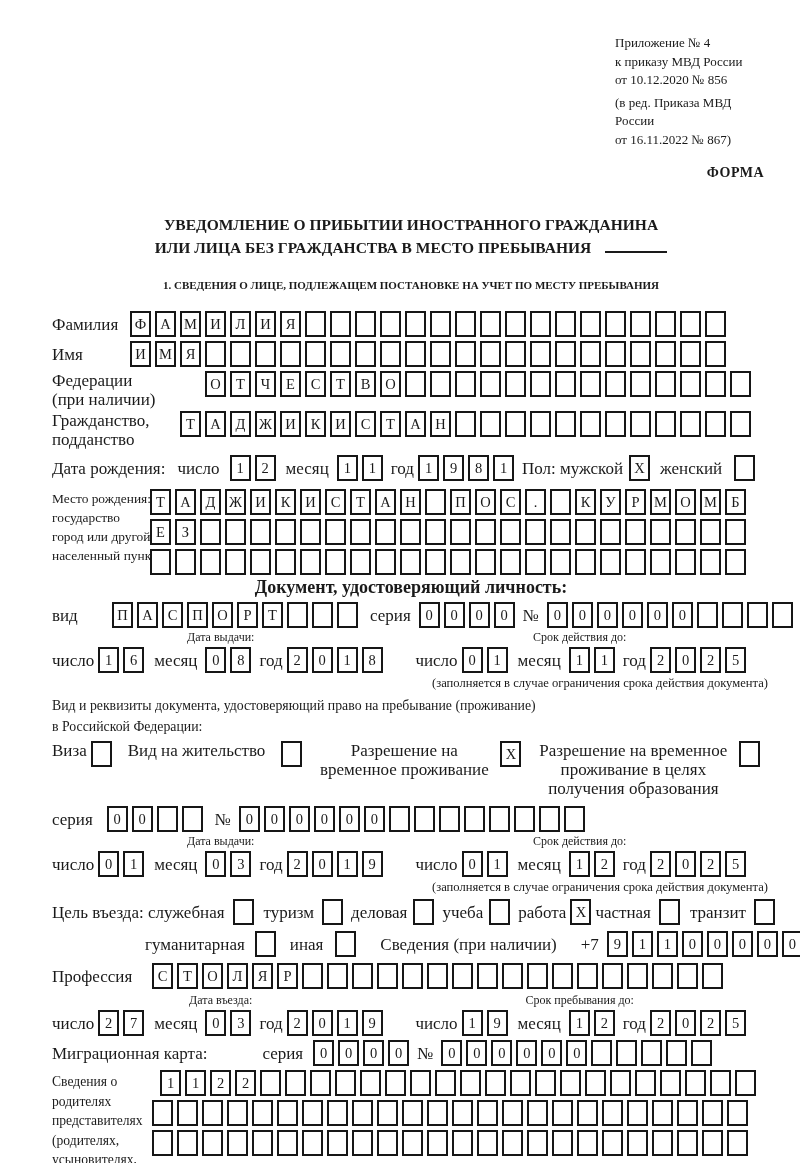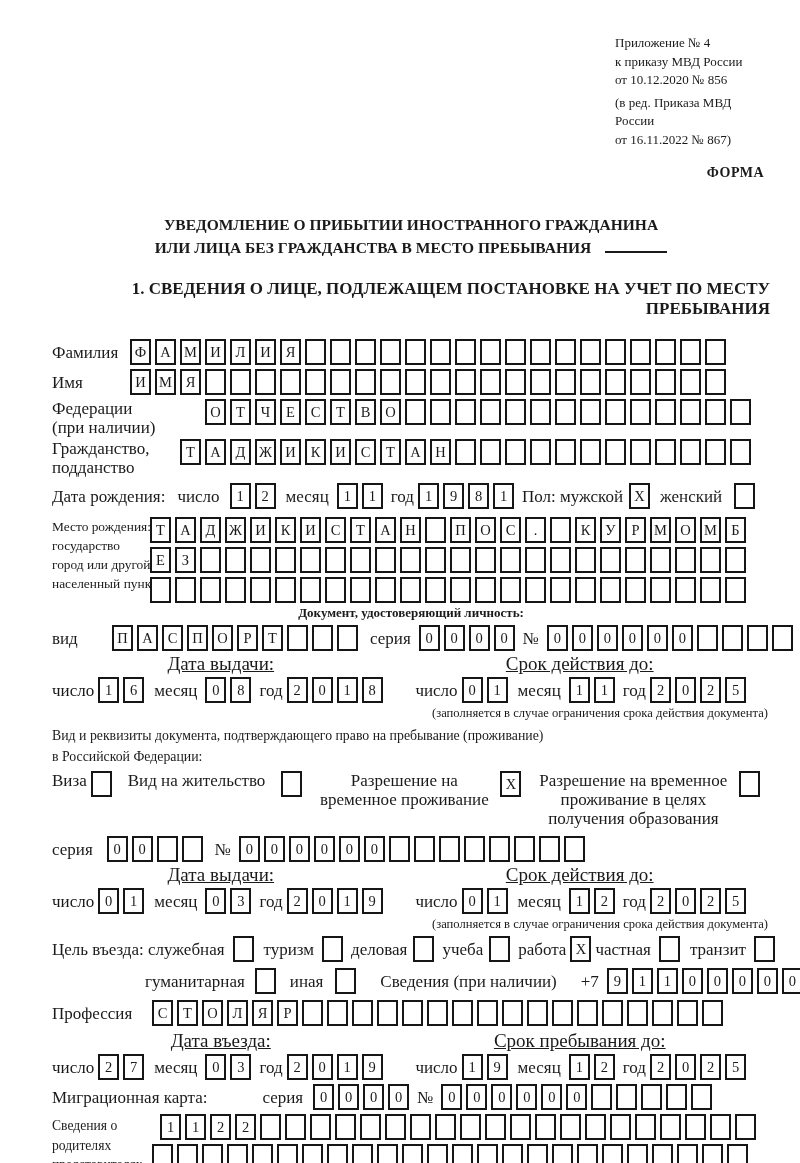--- a/index.html
+++ b/index.html
@@ -8,21 +8,21 @@
   .page{box-sizing:border-box;width:800px;height:978px;padding:34px 30px 12px 52px;position:relative;}
 
   
   .hdr-block{margin-left:563px;font-size:13px;line-height:18.5px;}
   .hdr-gap{margin-top:4px;}
   .forma{margin-top:16px;text-align:right;margin-right:6px;font-weight:bold;font-size:14px;letter-spacing:.5px;}
 
   
   .title{margin-top:32px;text-align:center;font-weight:bold;font-size:15.5px;line-height:23px;}
   .tuline{display:inline-block;width:62px;border-bottom:2px solid #1a1a1a;margin-left:14px;height:14px;}
-  .sec{margin-top:20px;text-align:right;font-weight:bold;font-size:17px;}
+  .sec{margin-top:20px;text-align:center;font-weight:bold;font-size:11px;}
 
   .formbody{margin-top:20px;}
 
   
   .row{display:flex;align-items:center;}
   .rowt{display:flex;align-items:flex-start;}
   .lbl{font-size:17px;line-height:19px;white-space:nowrap;}
   .tc{text-align:center;white-space:normal;}
   .wrap170{width:172px;}
   .wrap190{width:196px;}
@@ -34,22 +34,22 @@
   .w100{width:100px;flex:none;}
   .w128{width:128px;flex:none;}
   .w153{width:153px;flex:none;}
   .w98{width:98px;flex:none;}
   .w60{width:60px;flex:none;}
   .ml4{margin-left:4px;}.ml6{margin-left:6px;}.ml8{margin-left:8px;}.ml10{margin-left:10px;}
   .ml12{margin-left:12px;}.ml14{margin-left:14px;}.ml16{margin-left:16px;}.ml24{margin-left:24px;}
   .ml55{margin-left:55px;}.ml93{margin-left:93px;}
   .mb2{margin-bottom:2px;}.mb4{margin-bottom:4px;}.mb6{margin-bottom:6px;}.mb8{margin-bottom:8px;}
 
-  .doc-head{text-align:center;font-weight:bold;font-size:13px;margin:2px 0 4px 0;}
-  .dhrow{display:flex;font-size:19px;margin-top:2px;text-decoration:underline;}
+  .doc-head{text-align:center;font-weight:bold;font-size:18px;margin:2px 0 4px 0;}
+  .dhrow{display:flex;font-size:12px;margin-top:2px;}
   .dh-left{width:47%;text-align:center;}
   .dh-right{width:53%;text-align:center;}
   .numrow{display:flex;align-items:center;margin-top:2px;}
   .rgrp{display:flex;align-items:center;margin-left:auto;margin-right:24px;}
   .lgrp{display:flex;align-items:center;}
   .note-r{text-align:right;font-size:12.6px;margin:3px 2px 4px 0;}
   .plain{font-size:13.8px;line-height:21px;}
 
   .guard{position:relative;margin-top:2px;}
   .guard-labels{position:absolute;left:0;top:2px;font-size:13.6px;line-height:19.5px;}
@@ -398,21 +398,21 @@
         <span class="boxes ml4">
             <span class="cbox">2</span>
             <span class="cbox">0</span>
             <span class="cbox">2</span>
             <span class="cbox">5</span>
           </span>
       </span>
     </div>
     <div class="note-r">(заполняется в случае ограничения срока действия документа)</div>
 
-    <div class="plain">Вид и реквизиты документа, подтверждающего право на пребывание (проживание)</div>
+    <div class="plain">Вид и реквизиты документа, удостоверяющий право на пребывание (проживание)</div>
     <div class="plain mb4">в Российской Федерации:</div>
 
     <div class="rowt mb8">
       <span class="lbl">Виза</span>
       <span class="boxes ml4">
           <span class="cbox"></span>
         </span>
       <span class="lbl ml16">Вид на жительство</span>
       <span class="boxes ml16">
           <span class="cbox"></span>

